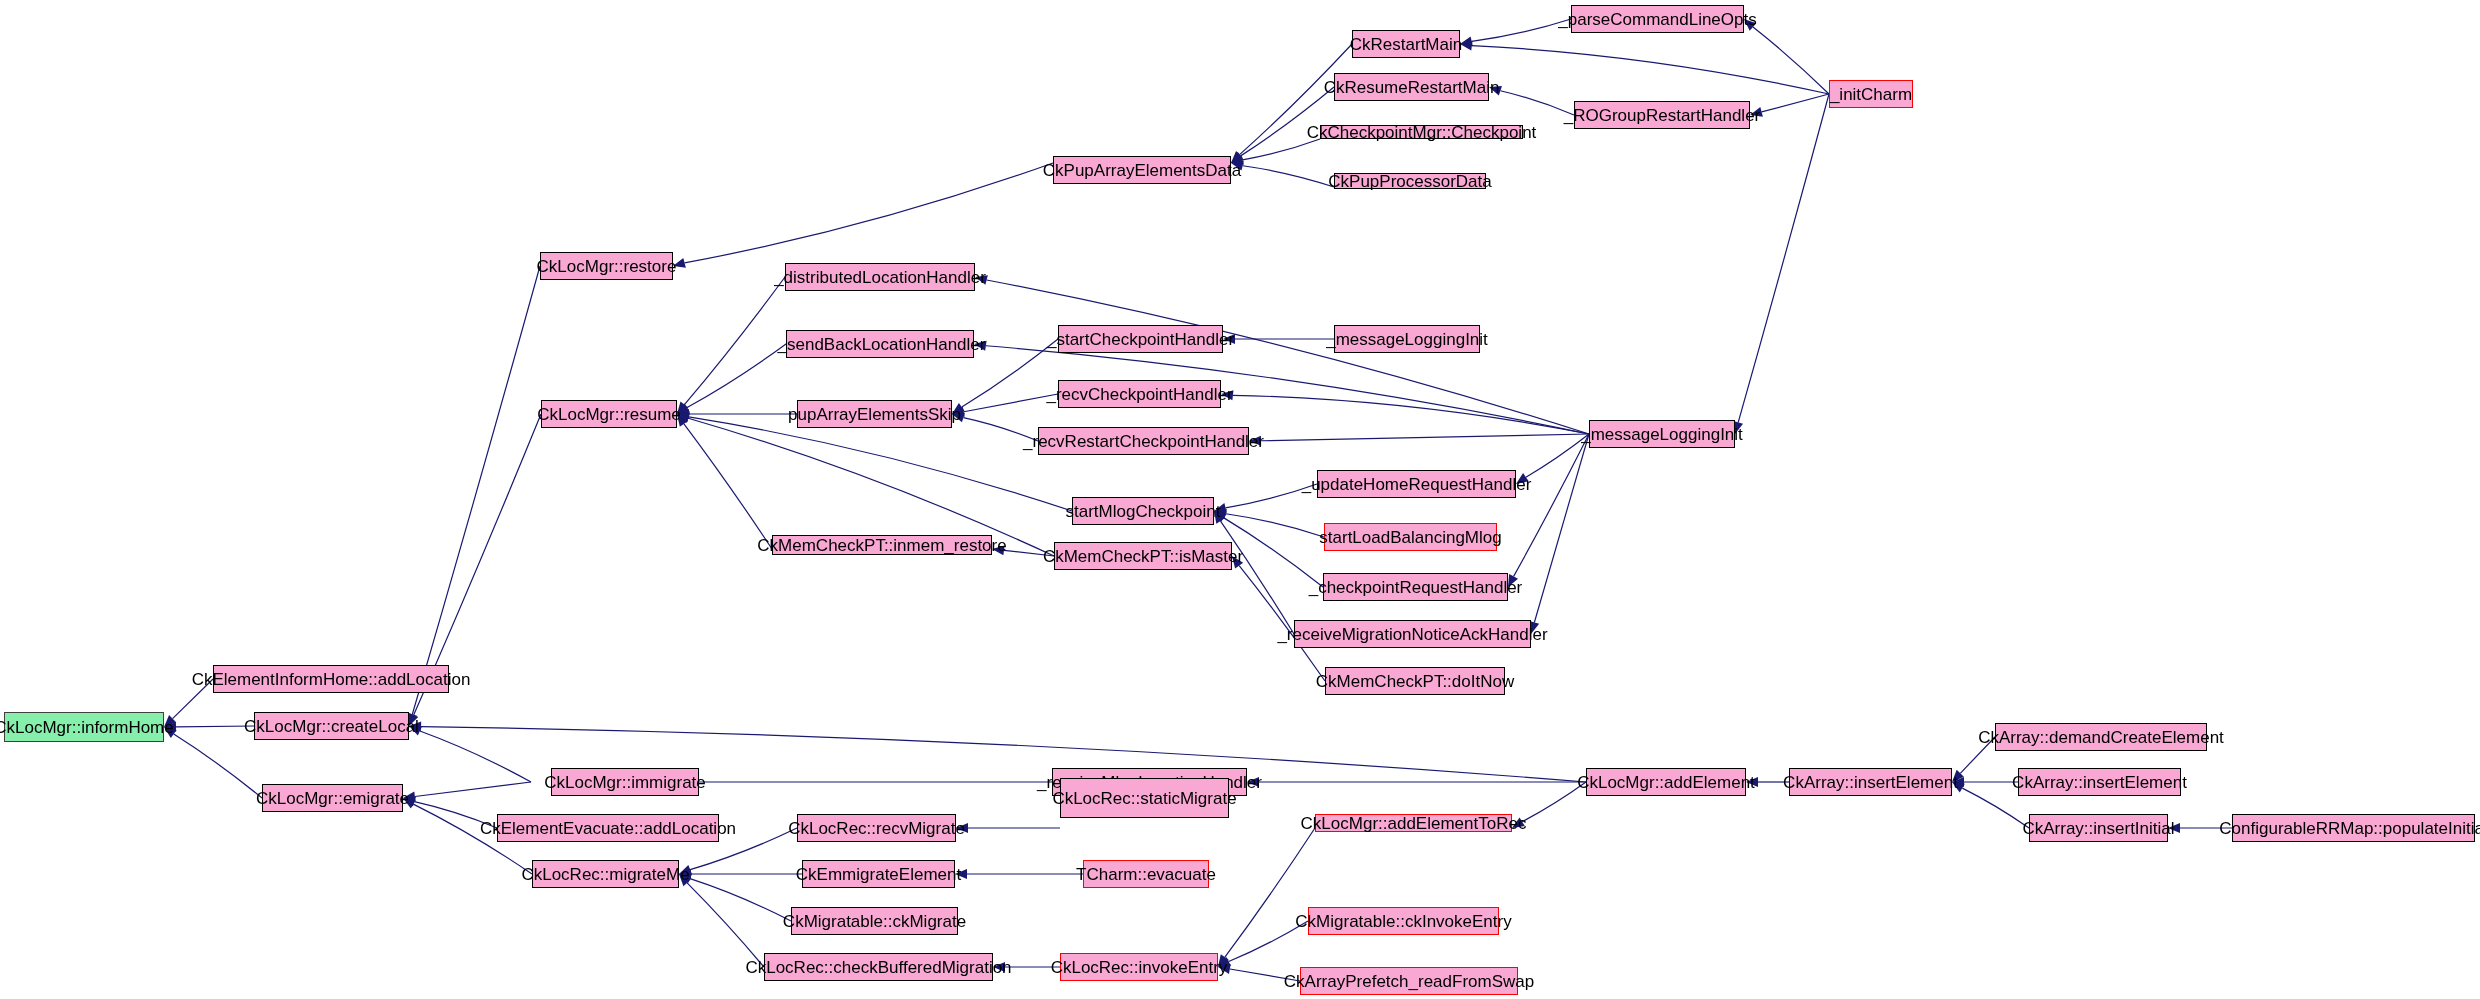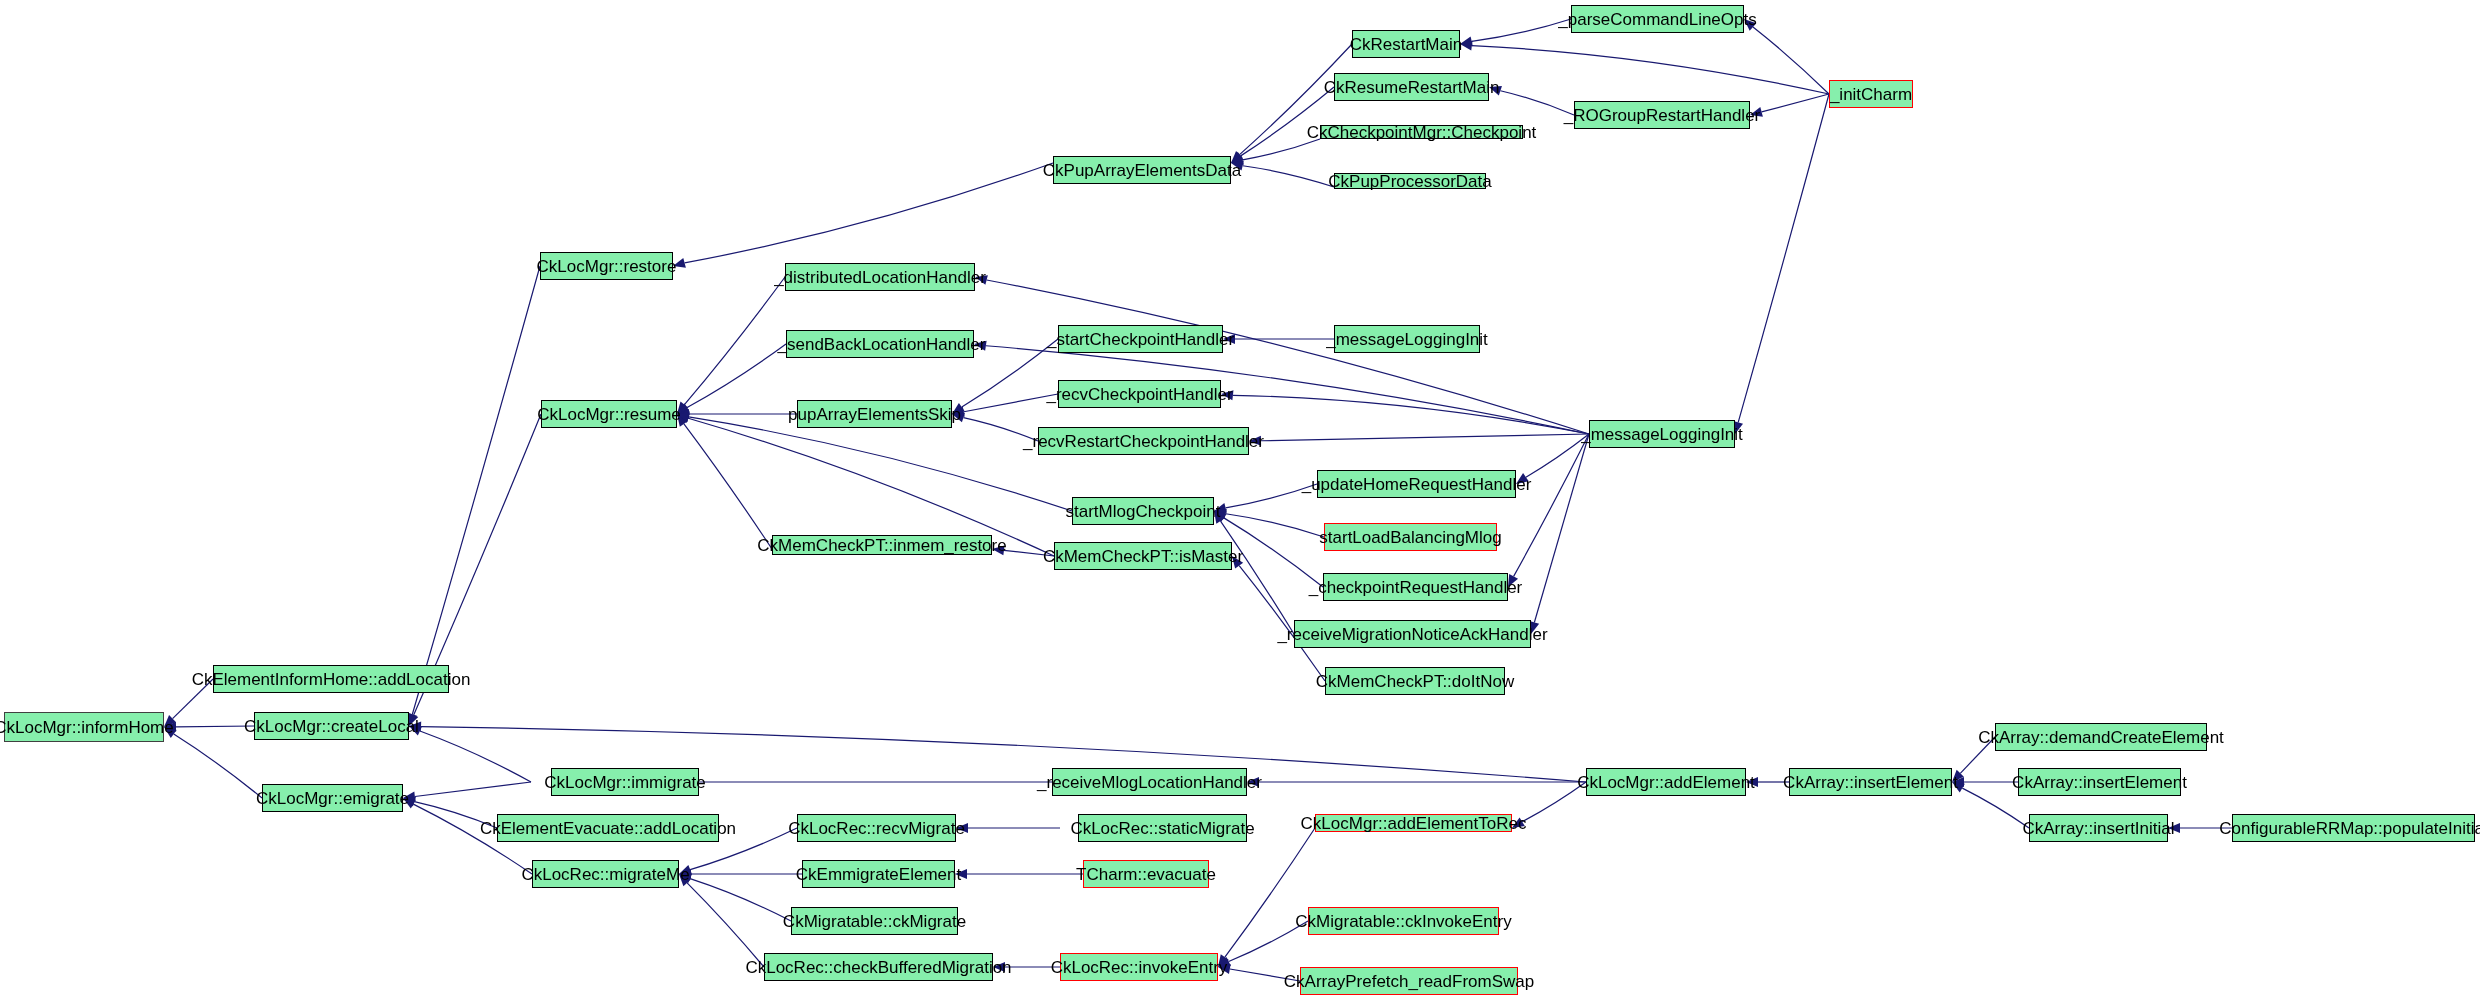--- a/index.html
+++ b/index.html
@@ -1,20 +1,20 @@
 <!DOCTYPE html>
 <html><head>
 <meta charset="utf-8">
 <style>
   html,body{margin:0;padding:0;background:#ffffff;}
   #canvas{position:relative;width:2480px;height:999px;background:#ffffff;
           font-family:"Liberation Sans","DejaVu Sans",sans-serif;overflow:hidden;}
   svg#edges{position:absolute;left:0;top:0;width:2480px;height:999px;}
   .node{position:absolute;box-sizing:border-box;border:1px solid #000000;
-        background:#86efac;color:#000000;font-size:17px;line-height:1;
+        background:#f9a8d4;color:#000000;font-size:17px;line-height:1;
         display:flex;align-items:center;justify-content:center;white-space:nowrap;
         padding:0 9px;}
   .node.red{border-color:#ff0000;}
   .node.root{background:#86efac;border-color:#404040;}
 </style>
 </head>
 <body>
 
 <div id="canvas">
   <svg id="edges" xmlns="http://www.w3.org/2000/svg">
@@ -209,21 +209,21 @@
       </div>
       <div class="node" style="left: 1072px; top: 497px; width: 142px; height: 28px;">
         <span>startMlogCheckpoint</span>
       </div>
       <div class="node" style="left: 1054px; top: 542px; width: 178px; height: 28px;">
         <span>CkMemCheckPT::isMaster</span>
       </div>
       <div class="node" style="left: 1052px; top: 768px; width: 195px; height: 28px;">
         <span>_receiveMlogLocationHandler</span>
       </div>
-      <div class="node" style="left: 1060px; top: 814px; width: 169px; height: 28px; margin-left: 18px;">
+      <div class="node" style="left: 1060px; top: 778px; width: 169px; height: 40px;">
         <span>CkLocRec::staticMigrate</span>
       </div>
       <div class="node red" style="left: 1083px; top: 860px; width: 126px; height: 28px;">
         <span>TCharm::evacuate</span>
       </div>
       <div class="node red" style="left: 1060px; top: 953px; width: 158px; height: 28px;">
         <span>CkLocRec::invokeEntry</span>
       </div>
       <div class="node" style="left: 1320px; top: 125px; width: 203px; height: 14px;">
         <span>CkCheckpointMgr::Checkpoint</span>

